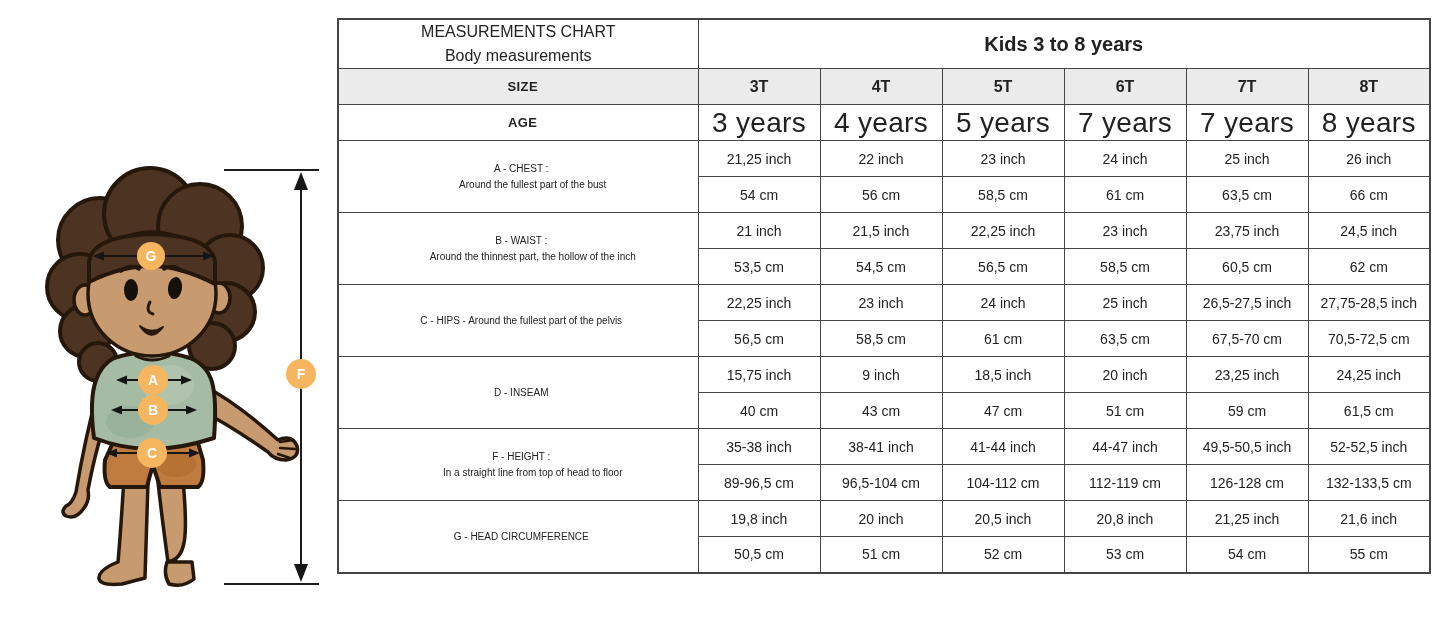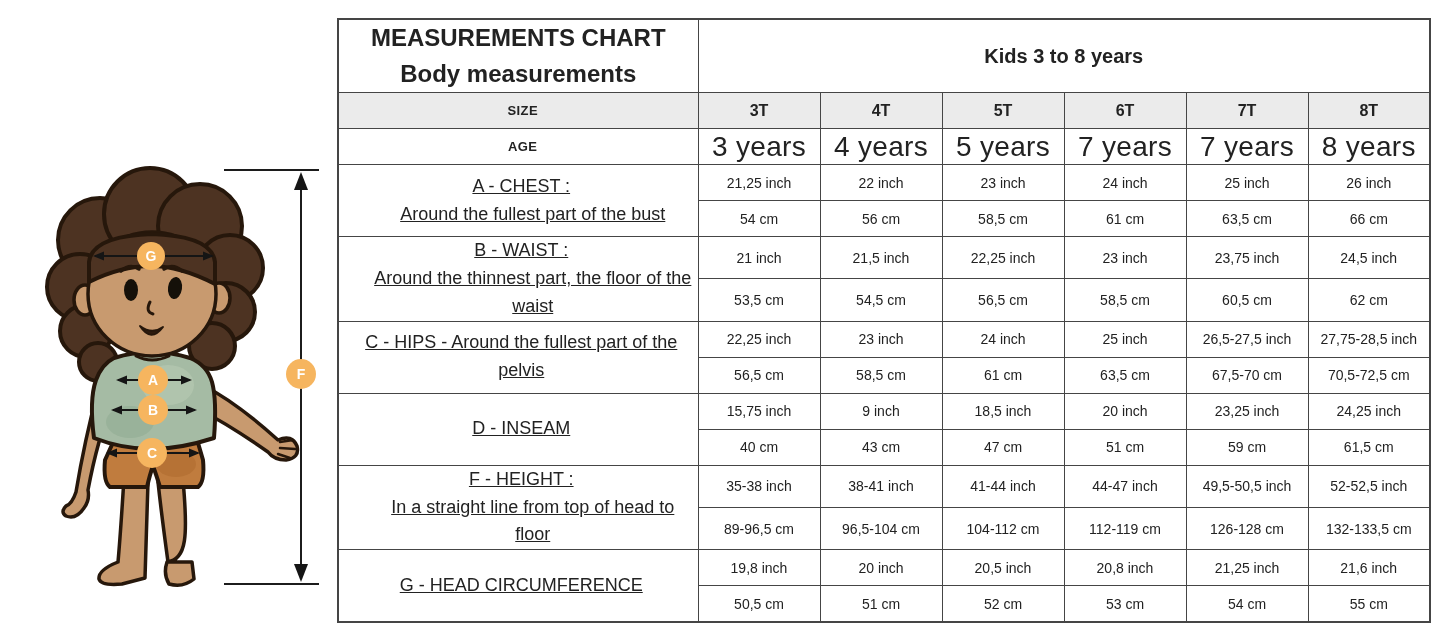--- a/index.html
+++ b/index.html
@@ -14,30 +14,30 @@
     position:absolute;left:337px;top:18px;width:1092px;
     border-collapse:collapse;table-layout:fixed;
     border:2px solid var(--table-border,#454545);
   }
   table.chart td{
     border:1px solid var(--table-border,#454545);
     text-align:center;vertical-align:middle;
     color:#222;height:36px;padding:0 4px;box-sizing:border-box;
   }
   .title-row td{height:76px;}
-  .title-cell{font-weight:bold;font-size:24px;line-height:1.5;color:#111;}
+  .title-cell{font-weight:normal;font-size:16px;line-height:1.5;color:#111;}
   .group-cell{font-weight:bold;font-size:20px;color:#111;}
   .size-row td{background:var(--size-row-bg,#ebebeb);}
   .side-label{
     text-align:left;padding-left:13px !important;
     font-weight:bold;font-size:13px;letter-spacing:.4px;color:#111;
   }
   .size-cell{font-weight:bold;font-size:16px;color:#111;}
   .age-cell{font-size:28px;font-weight:400;color:#222;letter-spacing:.3px;}
-  .label-cell{text-align:left;padding-left:10px !important;font-size:18px;line-height:1.55;text-decoration:underline;}
+  .label-cell{text-align:left;padding-left:10px !important;font-size:10px;line-height:1.55;}
   .lbl-line2{padding-left:23px;}
   .value-cell{font-size:14px;}
 
   
   .ink{stroke:#26170b;stroke-linejoin:round;stroke-linecap:round;fill:none;}
   .hair{fill:var(--hair-brown,#4d3322);stroke:#26170b;stroke-width:4;}
   .skin{fill:var(--skin-tan,#c89a6f);stroke:#26170b;stroke-width:3.5;stroke-linejoin:round;}
   .shirt{fill:var(--shirt-green,#a5bba4);stroke:#26170b;stroke-width:4;stroke-linejoin:round;}
   .shorts{fill:var(--shorts-rust,#c07c3e);stroke:#26170b;stroke-width:4;stroke-linejoin:round;}
   .meas{stroke:#151515;stroke-width:1.8;}
@@ -196,21 +196,21 @@
           <td class="value-cell">54 cm</td>
           <td class="value-cell">56 cm</td>
           <td class="value-cell">58,5 cm</td>
           <td class="value-cell">61 cm</td>
           <td class="value-cell">63,5 cm</td>
           <td class="value-cell">66 cm</td>
         </tr>
         <tr class="inch-row">
           <td class="label-cell" rowspan="2">
             <div class="lbl-line1">B - WAIST :</div>
-            <div class="lbl-line2">Around the thinnest part, the floor of the waist</div>
+            <div class="lbl-line2">Around the thinnest part, the hollow of the inch</div>
           </td>
           <td class="value-cell">21 inch</td>
           <td class="value-cell">21,5 inch</td>
           <td class="value-cell">22,25 inch</td>
           <td class="value-cell">23 inch</td>
           <td class="value-cell">23,75 inch</td>
           <td class="value-cell">24,5 inch</td>
         </tr>
         <tr class="cm-row">
           <td class="value-cell">53,5 cm</td>

